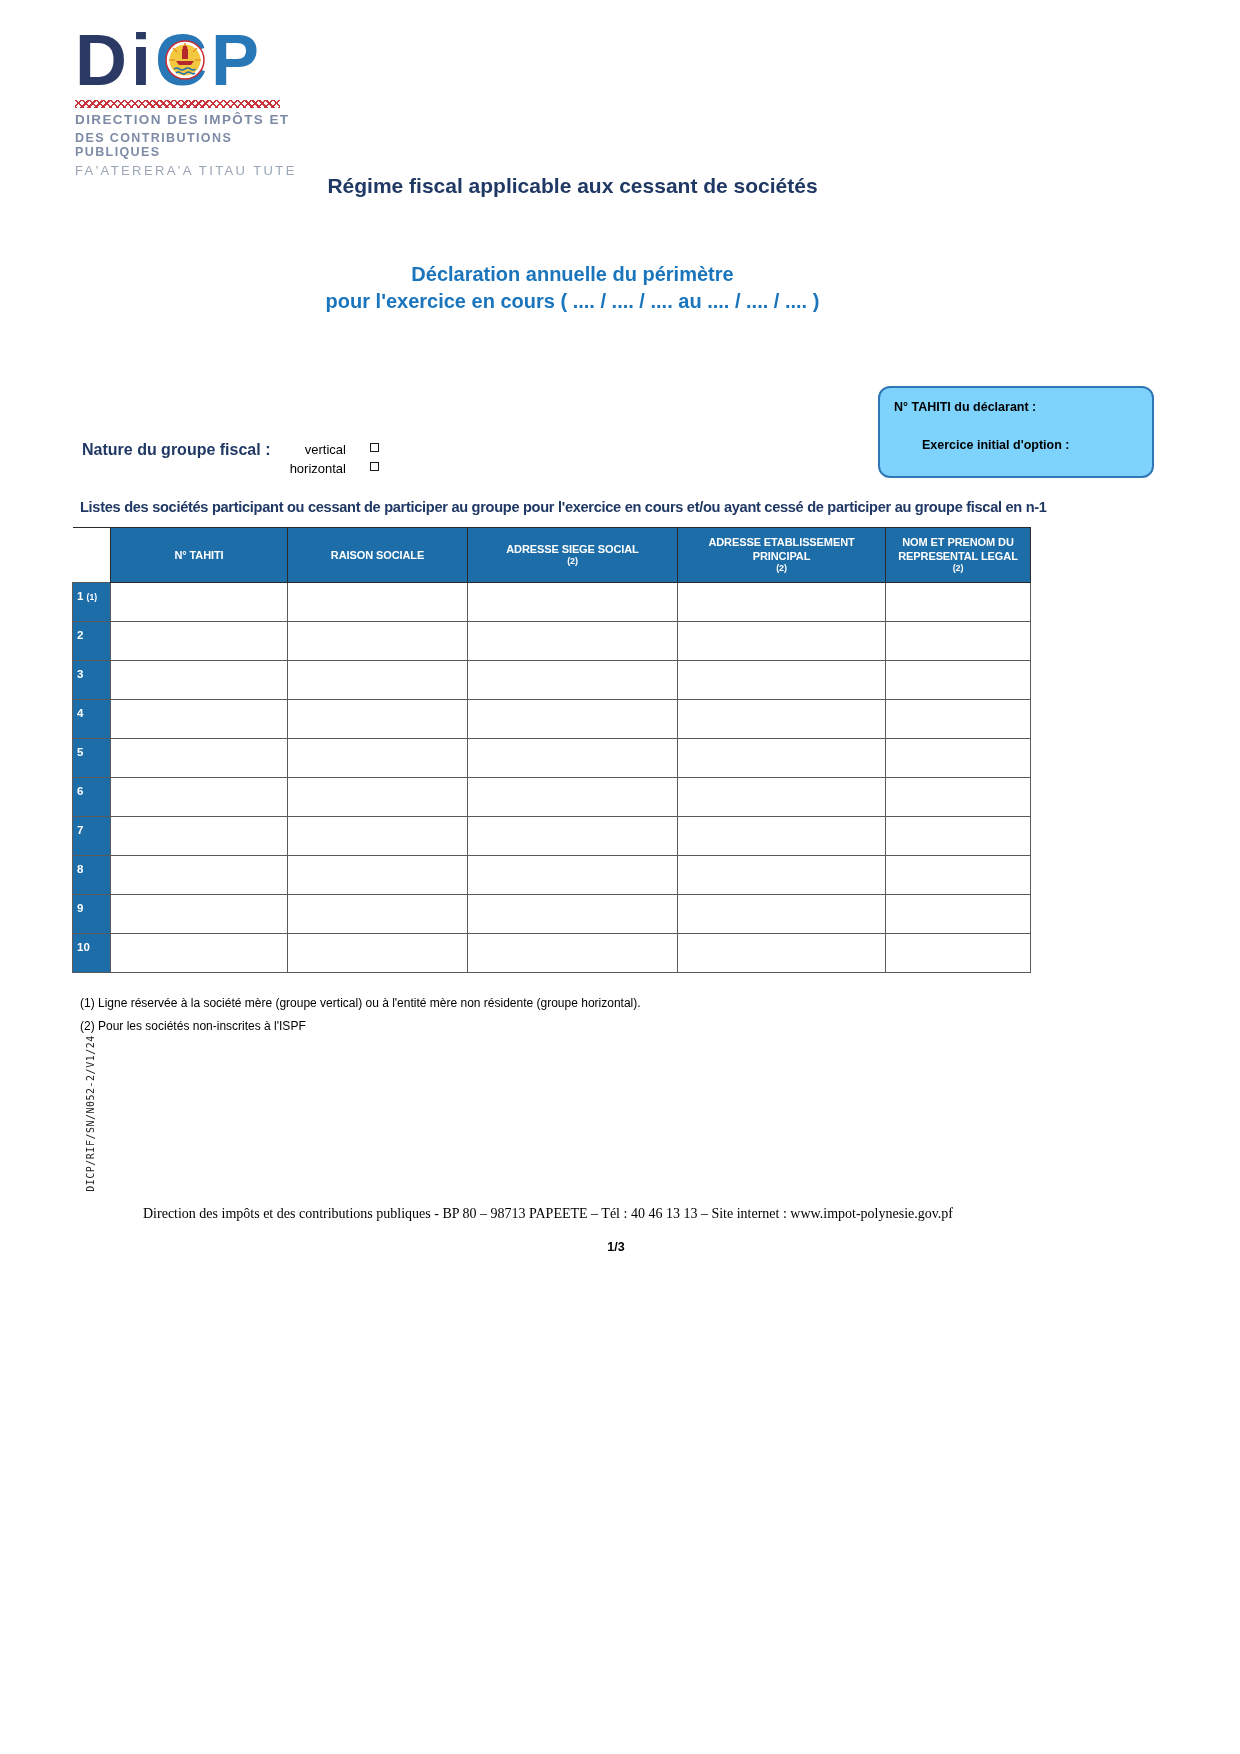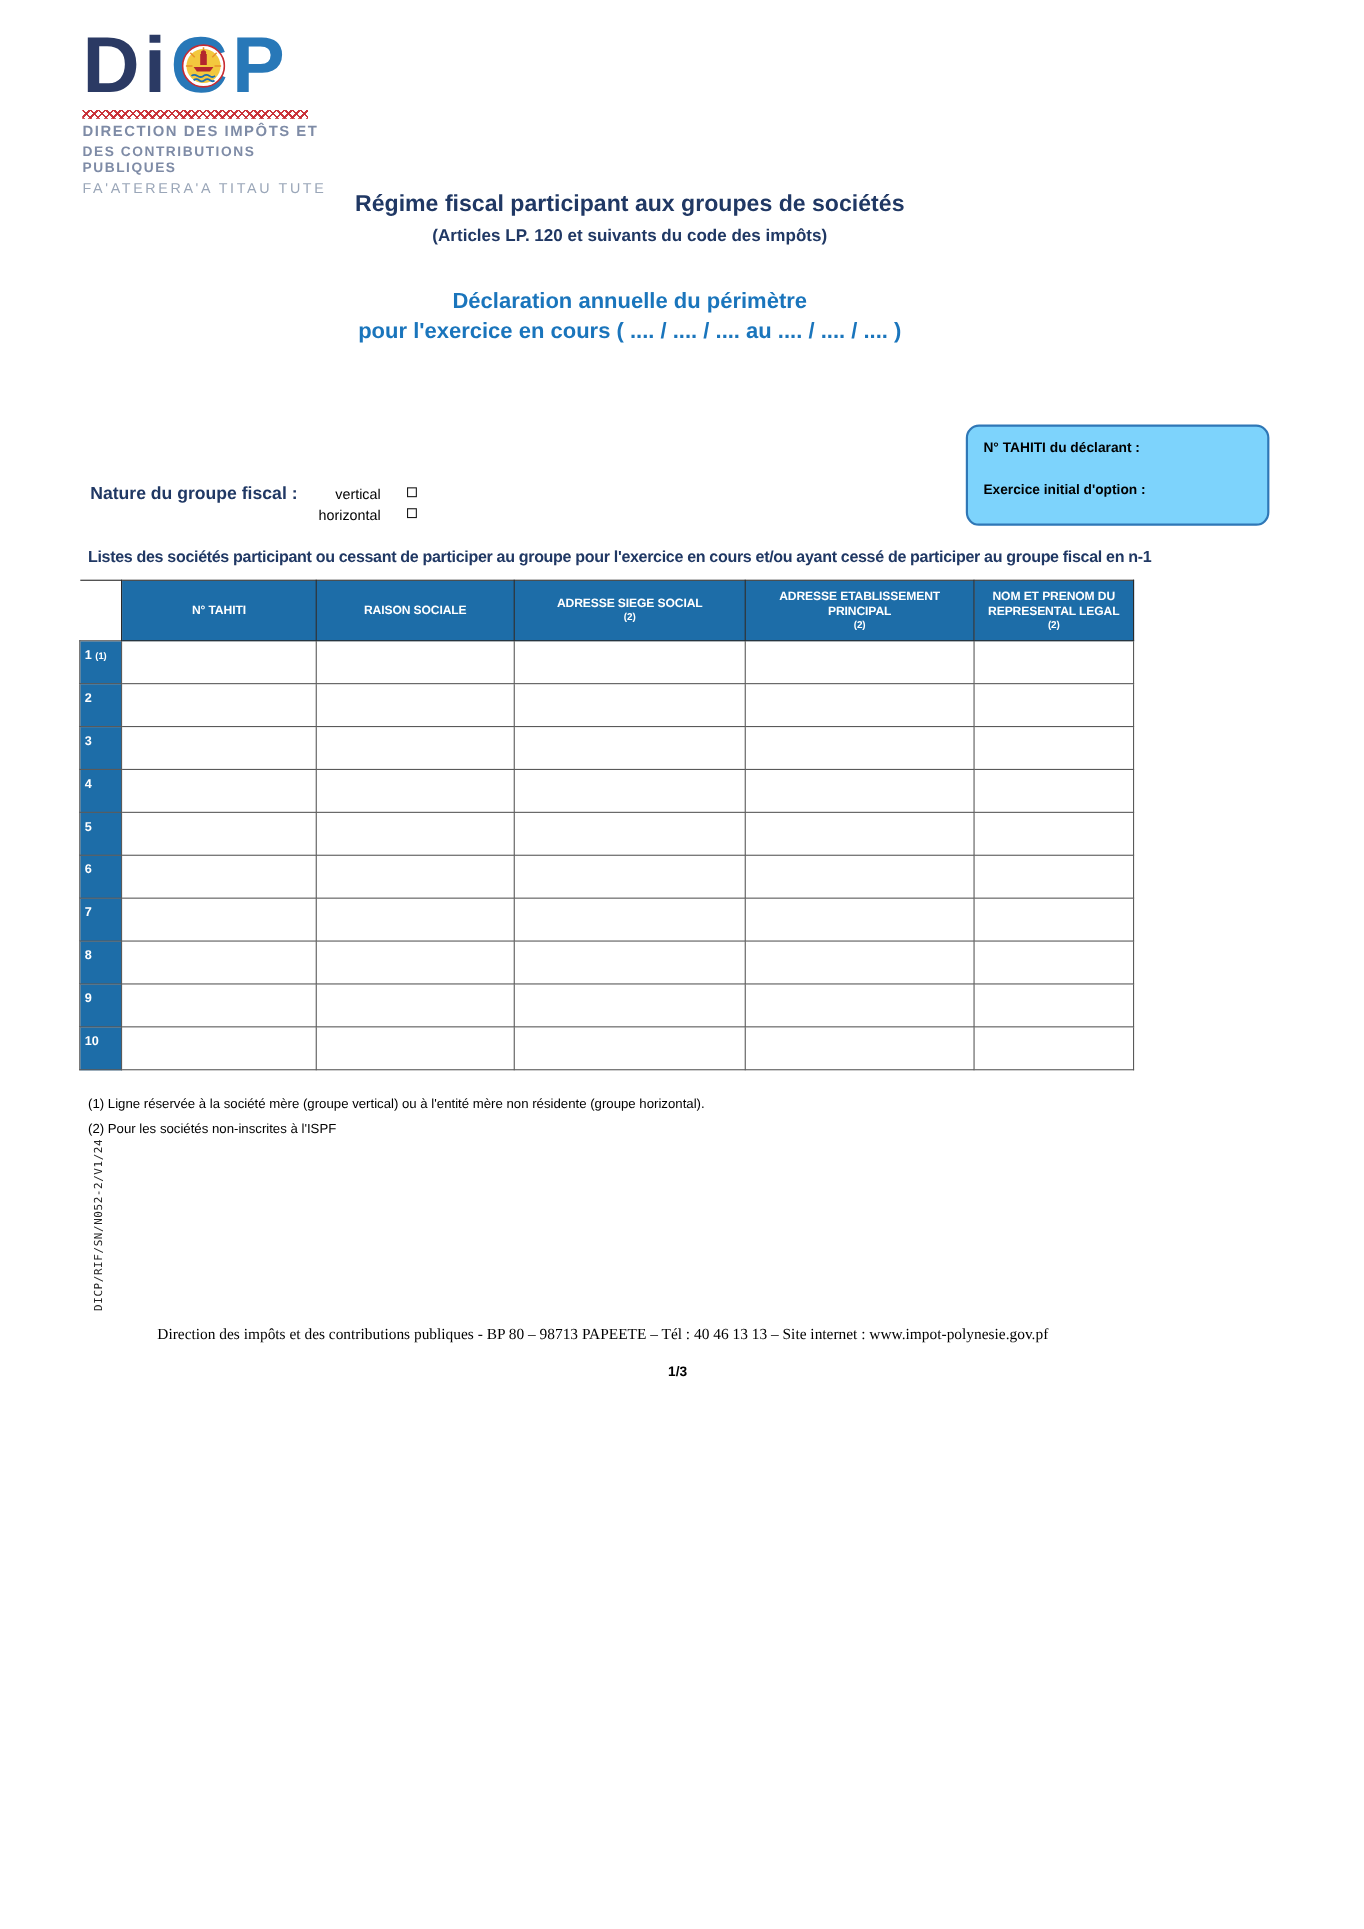--- a/index.html
+++ b/index.html
@@ -38,21 +38,21 @@
   .decl-line1 { top: 263px; font-size: 20px; font-weight: 700; color: #1a75bc; }
   .decl-line2 { top: 290px; font-size: 20px; font-weight: 700; color: #1a75bc; }
 
   
   .declarant-box {
     position: absolute; left: 878px; top: 386px; width: 276px; height: 92px;
     background: #7dd3fc; border: 2px solid #2f77b6; border-radius: 12px;
     padding: 12px 14px;
   }
   .declarant-box .line { font-size: 12.5px; font-weight: 700; color: #000; }
-  .declarant-box .line + .line { margin-top: 24px; }
+  .declarant-box .line + .line { margin-top: 24px; margin-left: 28px; }
 
   
   .nature-label { position: absolute; left: 82px; top: 441px; font-size: 16px; font-weight: 700; color: #203864; }
   .nature-options { position: absolute; left: 278px; top: 442px; }
   .nature-row { display: flex; align-items: flex-start; height: 19px; }
   .opt-label { display: inline-block; width: 68px; text-align: right; font-size: 13px; color: #000; }
   .checkbox { display: inline-block; width: 9px; height: 9px; border: 1.4px solid #1a1a1a; margin-left: 24px; margin-top: 1px; background: #fff; }
 
   
   .list-heading {
@@ -131,22 +131,21 @@
           </g>
         </svg></span>
       <span class="lt blue">P</span>
     </div>
     <div class="logo-band"></div>
     <div class="org1">DIRECTION DES IMPÔTS ET</div>
     <div class="org2">DES CONTRIBUTIONS PUBLIQUES</div>
     <div class="org3">FA'ATERERA'A TITAU TUTE</div>
   </div>
 
-  <div class="head-wrap main-title">Régime fiscal participant aux groupes de sociétés</div>
-  <div class="head-wrap main-subtitle">(Articles LP. 120 et suivants du code des impôts)</div>
+  <div class="head-wrap main-title">Régime fiscal applicable aux cessant de sociétés</div>
   <div class="head-wrap decl-line1">Déclaration annuelle du périmètre</div>
   <div class="head-wrap decl-line2">pour l'exercice en cours ( .... / .... / .... au .... / .... / .... )</div>
 
   <div class="declarant-box">
     <div class="line">N° TAHITI du déclarant :</div>
     <div class="line">Exercice initial d'option :</div>
   </div>
 
   <div class="nature-label">Nature du groupe fiscal :</div>
   <div class="nature-options">

